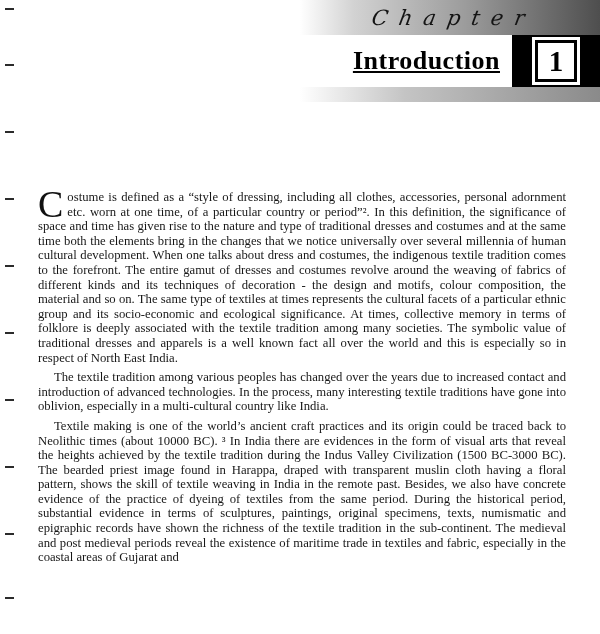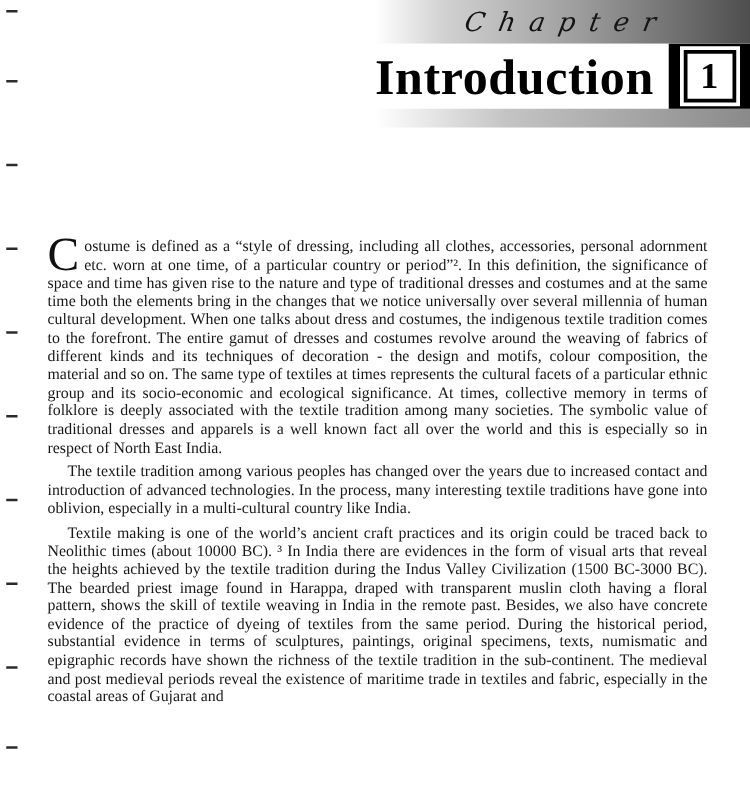--- a/index.html
+++ b/index.html
@@ -29,25 +29,26 @@
     color:#141414;
     transform:skewX(-10deg);
     padding-left:8px;
   }
   .title-row{
     height:52px;
     display:flex;align-items:center;justify-content:flex-end;
     background:#ffffff;
   }
   .chapter-title{
-    margin:0 12px 0 0;
-    font-size:40px;
+    margin:0 12px 0 16px;
+    font-size:26px;
     font-weight:700;
     color:#000;
     letter-spacing:0.5px;
+    text-decoration:underline;
   }
   .number-panel{
     width:88px;height:52px;
     background:#000;
     display:flex;align-items:center;justify-content:center;
   }
   .number-box{
     width:36px;height:36px;
     background:#ffffff;
     border:3px solid #000;

